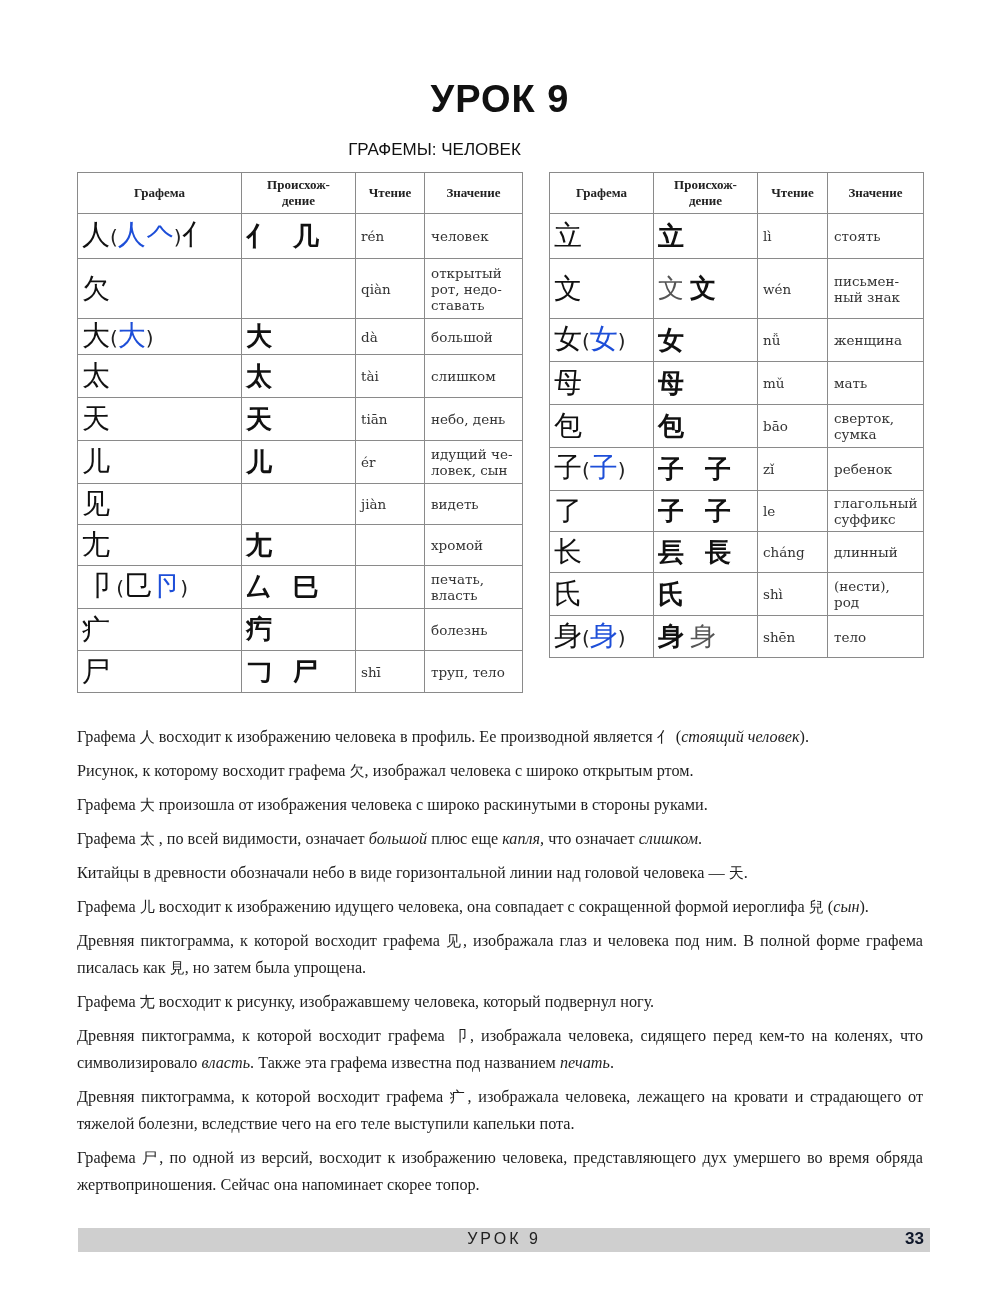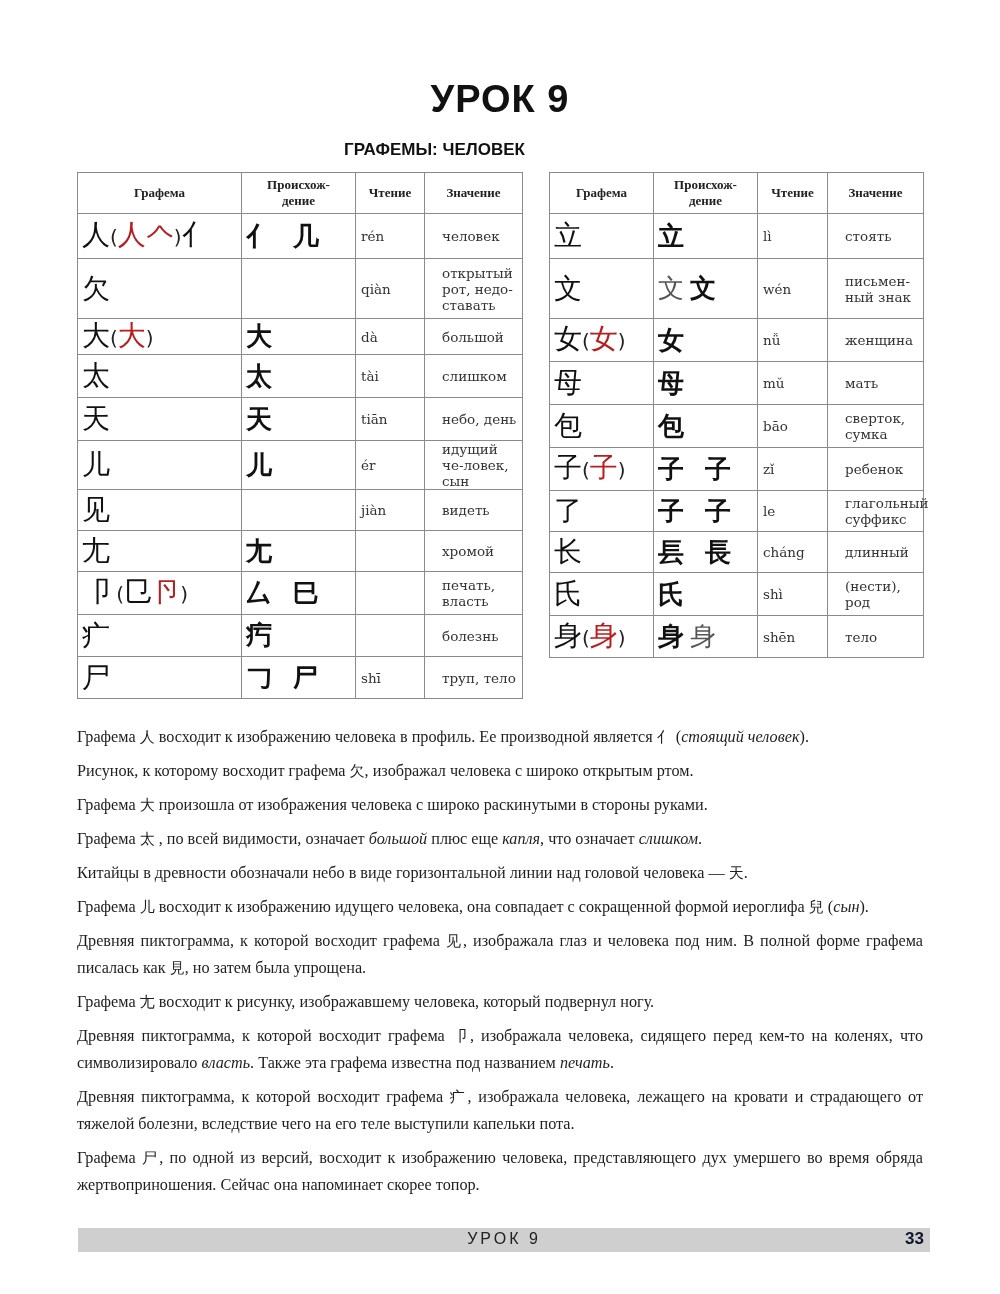--- a/index.html
+++ b/index.html
@@ -1,25 +1,25 @@
 <!DOCTYPE html>
 <html><head>
 <meta charset="utf-8">
 <style>
   html, body { margin:0; padding:0; background:#fff; }
   body { width:1000px; height:1294px; position:relative; overflow:hidden; font-family:"DejaVu Serif", serif; color:#1e1e1e; }
   .title { position:absolute; top:78px; left:0; width:1000px; text-align:center; font-family:"Liberation Sans", sans-serif; font-weight:bold; font-size:38px; letter-spacing:1px; color:#111; }
-  .subtitle { position:absolute; top:140px; left:0; width:869px; text-align:center; font-family:"Liberation Sans", sans-serif; font-weight:bold; font-size:17px; color:#111; }
+  .subtitle { position:absolute; top:140px; left:0; width:869px; text-align:center; font-family:"Liberation Sans", sans-serif; font-weight:normal; font-size:17px; color:#111; }
   table.gt { position:absolute; border-collapse:collapse; table-layout:fixed; }
   table.gt td, table.gt th { border:1.5px solid #8a8a8a; padding:0 4px; vertical-align:middle; }
   table.gt th { font-family:"Liberation Serif", serif; font-weight:bold; font-size:13px; text-align:center; line-height:16px; color:#222; }
   table.gt td.read { font-size:13.5px; color:#333; padding-left:5px; }
-  table.gt td.mean { font-size:13.5px; color:#333; line-height:16px; padding-left:17px; }
+  table.gt td.mean { font-size:13.5px; color:#333; line-height:16px; padding-left:6px; }
   .han { font-family:"DejaVu Sans", sans-serif; font-size:28px; line-height:30px; color:#111; white-space:nowrap; }
-  .han .g { color:#b91c1c; }
+  .han .g { color:#1d4ed8; }
   .han .p { font-size:20px; color:#222; }
   .anc { font-family:"DejaVu Serif", serif; font-size:26px; font-weight:bold; color:#111; white-space:nowrap; letter-spacing:6px; }
   .anc .light { font-weight:normal; color:#555; }
   #t1 { left:77px; top:172px; width:445px; }
   #t2 { left:549px; top:172px; width:374px; }
   .body-text { position:absolute; left:77px; top:712px; width:846px; font-family:"Liberation Serif", serif; font-size:16.2px; line-height:27px; color:#1e1e1e;margin-top:12px; }
   .body-text p { margin:0 0 7px 0; text-align:justify; }
   .body-text .h { font-family:"DejaVu Sans", sans-serif; font-size:15px; }
   .footer-bar { position:absolute; left:78px; top:1228px; width:852px; height:24px; background:#cfcfcf; }
   .footer-title { position:absolute; left:0; width:100%; top:2px; text-align:center; font-family:"Liberation Sans", sans-serif; font-size:16px; letter-spacing:3px; color:#222; }

